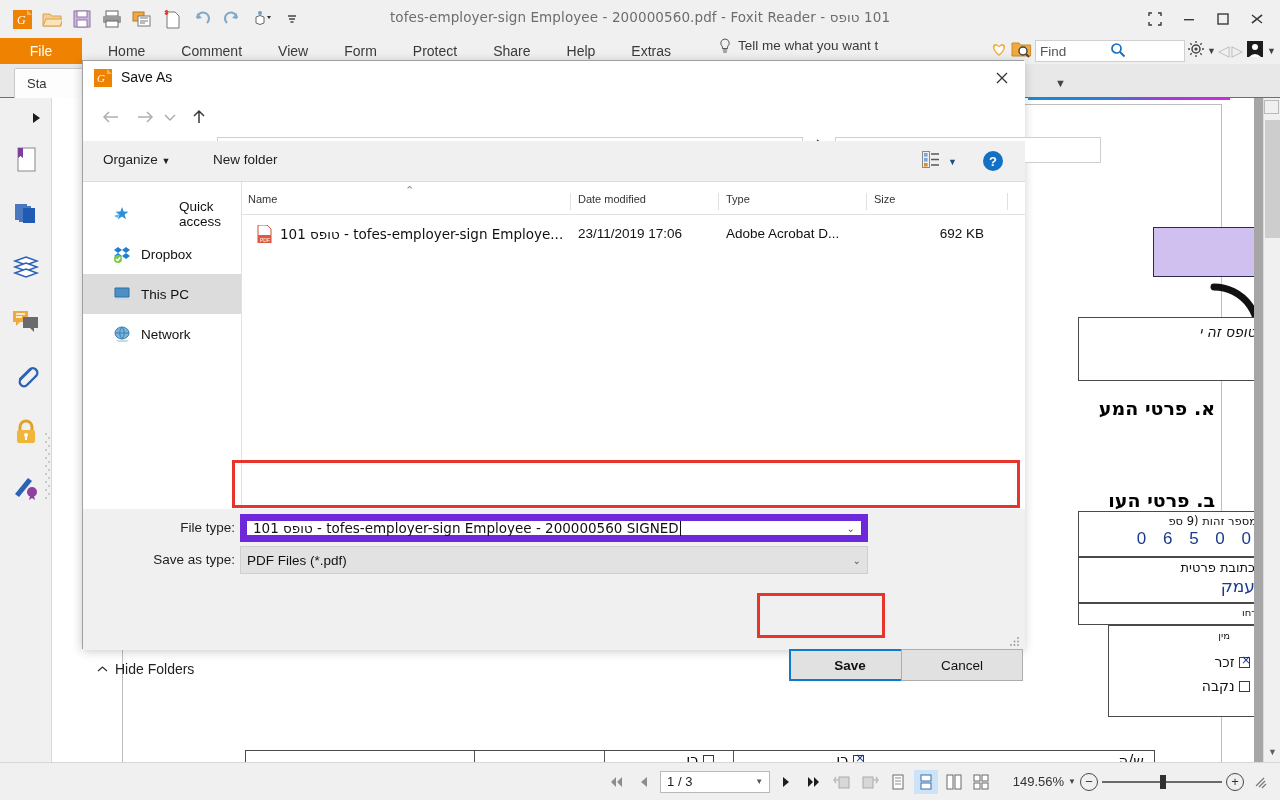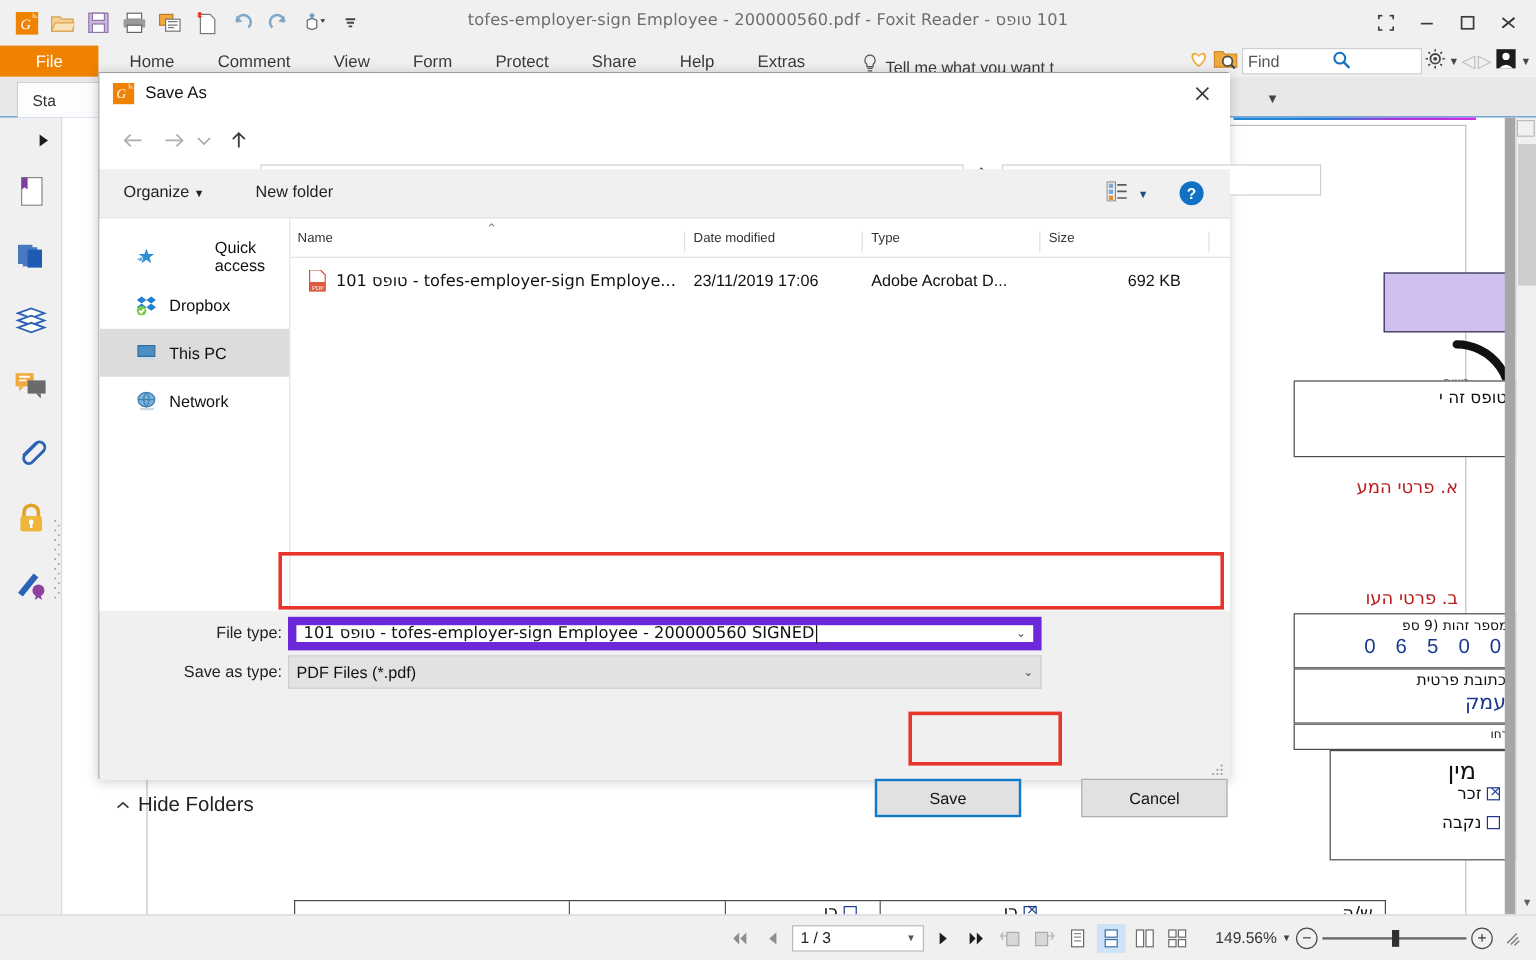--- a/index.html
+++ b/index.html
@@ -29,21 +29,21 @@
     position: absolute; left: 0; top: 38px; width: 1280px; height: 26px;
     background: #f0f0f0;
   }
   .fx-file-tab {
     position: absolute; left: 0; top: 38px; width: 82px; height: 26px;
     background: #ef8200; color: #fff; font-size: 14px;
     display: flex; align-items: center; justify-content: center;
   }
   .fx-menu { position: absolute; left: 90px; top: 38px; height: 26px; display: flex; align-items: center; gap: 0; }
   .fx-menu .mi { padding: 0 18px; font-size: 14px; color: #3a3a3a; line-height: 26px; }
-  .fx-tellme { position: absolute; left: 718px; top: 38px; height: 26px; display: flex; align-items: flex-end; gap: 6px; font-size: 13.5px; color: #3a3a3a; }
+  .fx-tellme { position: absolute; left: 718px; top: 38px; height: 26px; display: flex; align-items: flex-start; gap: 6px; font-size: 13.5px; color: #3a3a3a; }
   .fx-right-tools { position: absolute; right: 4px; top: 38px; height: 26px; display: flex; align-items: center; gap: 2px; }
   .find-box {
     width: 150px; height: 22px; background: #fff; border: 1px solid #cfcfcf;
     display: flex; align-items: center; padding: 0 4px; font-size: 13.5px; color: #555;
   }
   .find-box span { flex: 1; }
 
   
   .fx-tabstrip {
     position: absolute; left: 0; top: 64px; width: 1280px; height: 34px;
@@ -86,21 +86,21 @@
   .form-banner {
     position: absolute; left: 1030px; top: 122px; width: 200px; height: 50px;
     background: #cfc0ef; border: 1px solid #2b2b4f;
   }
 
   .tax-logo { position: absolute; left: 1043px; top: 178px; width: 96px; height: 96px; }
   .tax-logo-txt { position: absolute; left: 0; top: 0; width: 96px; height: 96px; display:flex; flex-direction: column;
                   align-items: center; justify-content: center; font-size: 10px; line-height: 11.5px; color: #111; }
 
   .fbox { position: absolute; border: 1px solid #4a4a4a; background: #fff; }
-  .fsec { position: absolute; font-weight: normal; font-size: 15px; color: #b91c1c; }
+  .fsec { position: absolute; font-weight: bold; font-size: 19px; color: #000000; }
   .flab { position: absolute; font-size: 11.5px; color: #111; }
   .fval { position: absolute; font-size: 17px; color: #1a3a8f; }
 
   .chk { display: inline-block; width: 11px; height: 11px; border: 1.5px solid #1a3a8f; vertical-align: -1px; }
   .chk.on { background: #fff; position: relative; }
   .chk.on::after { content: "×"; position: absolute; left: 1px; top: -5px; font-size: 12px; color: #1a3a8f; }
 
   
   .doc-scroll {
     position: absolute; right: 0px; top: 98px; width: 17px; height: 664px;
@@ -184,21 +184,21 @@
     background: #fff; border: 7px solid #6d28d9; display: flex; align-items: center; padding: 0 6px;
   }
   .fname-input span.v { font-size: 13.5px; color: #111; }
   .caret { display: inline-block; width: 1px; height: 15px; background: #111; margin-left: 1px; }
   .ddarrow { margin-left: auto; font-size: 10px; color: #555; }
   .type-input {
     position: absolute; left: 157px; top: 37px; width: 628px; height: 28px;
     background: #e2e2e2; border: 1px solid #cfcfcf; display: flex; align-items: center; padding: 0 6px;
     font-size: 13.5px; color: #111;
   }
-  .hide-folders { position: absolute; left: 14px; top: 152px; font-size: 17px; color: #222; display: flex; align-items: center; gap: 7px; justify-content: center; }
+  .hide-folders { position: absolute; left: 14px; top: 152px; font-size: 14px; color: #222; display: flex; align-items: center; gap: 7px; justify-content: center; }
   .btn {
     position: absolute; top: 140px; width: 122px; height: 32px; background: #e1e1e1;
     border: 1px solid #adadad; font-size: 13.5px; color: #111;
     display: flex; align-items: center; justify-content: center;
   }
   .btn.primary { border: 2px solid #0f7ac7; }
   .dlg-resize { position: absolute; right: 4px; bottom: 3px; width: 12px; height: 12px; color: #9a9a9a; font-size: 9px; }
 
   
   .redbox { position: absolute; border: 3px solid #e8352b; pointer-events: none; }
@@ -463,39 +463,39 @@
           <path d="M14 70 A40 40 0 0 0 66 88" fill="none" stroke="#111" stroke-width="8" stroke-linecap="round"></path>
         </svg>
         <div class="tax-logo-txt hebrew">
           <span>רשות</span>
           <span>המסים</span>
           <span>בישראל</span>
         </div>
       </div>
 
       <div class="fbox" style="left:955px; top:212px; width:185px; height:64px;">
-        <div class="flab hebrew" style="right:6px; top:6px; font-size:14px;">טופס זה י</div>
+        <div class="flab hebrew" style="right:6px; top:6px; font-size:14px;font-style:italic;">טופס זה י</div>
       </div>
 
       <div class="fsec hebrew" style="right:6px; top:292px;">א. פרטי המע</div>
 
       <div class="fsec hebrew" style="right:6px; top:384px;">ב. פרטי העו</div>
       <div class="fbox" style="left:955px; top:406px; width:185px; height:46px;">
         <div class="flab hebrew" style="right:5px; top:2px;">מספר זהות (9 ספ</div>
         <div class="fval" style="right:5px; top:17px; letter-spacing:6px;">0 6 5 0 0</div>
       </div>
       <div class="fbox" style="left:955px; top:452px; width:185px; height:46px;">
         <div class="flab hebrew" style="right:7px; top:2px; font-size:13px;">כתובת פרטית</div>
         <div class="fval hebrew" style="right:7px; top:18px;">עמק</div>
       </div>
       <div class="fbox" style="left:955px; top:498px; width:185px; height:22px;">
         <div class="flab hebrew" style="right:5px; top:3px; font-size:10px;">רחו</div>
       </div>
       <div class="fbox" style="left:985px; top:520px; width:155px; height:92px;">
-        <div class="flab hebrew" style="right:32px; top:4px; font-size:20px;margin-left:44px;">מין</div>
+        <div class="flab hebrew" style="right:32px; top:4px; font-size:10px;margin-left:44px;">מין</div>
         <div class="flab hebrew" style="right:12px; top:28px; font-size:14px;">
           <span class="chk on"></span>
           <span>זכר</span>
         </div>
         <div class="flab hebrew" style="right:12px; top:52px; font-size:14px;">
           <span class="chk"></span>
           <span>נקבה</span>
         </div>
       </div>
 
@@ -799,21 +799,21 @@
       </div>
 
       <div class="hide-folders">
         <span>
           <svg width="11" height="9">
               <path d="M1 6 L5.5 2 L10 6" stroke="#333" stroke-width="1.3" fill="none"></path>
             </svg>
         </span>
         <span>Hide Folders</span>
       </div>
-      <div class="btn primary" style="left:646px;">Save</div>
+      <div class="btn primary" style="left:706px;font-weight:bold;">Save</div>
       <div class="btn" style="left:818px;">Cancel</div>
       <div class="dlg-resize">
         <svg width="12" height="12">
             <g fill="#9a9a9a">
               <circle cx="9" cy="3" r="0.9"></circle>
               <circle cx="9" cy="6.5" r="0.9"></circle>
               <circle cx="5.5" cy="6.5" r="0.9"></circle>
               <circle cx="9" cy="10" r="0.9"></circle>
               <circle cx="5.5" cy="10" r="0.9"></circle>
               <circle cx="2" cy="10" r="0.9"></circle>

